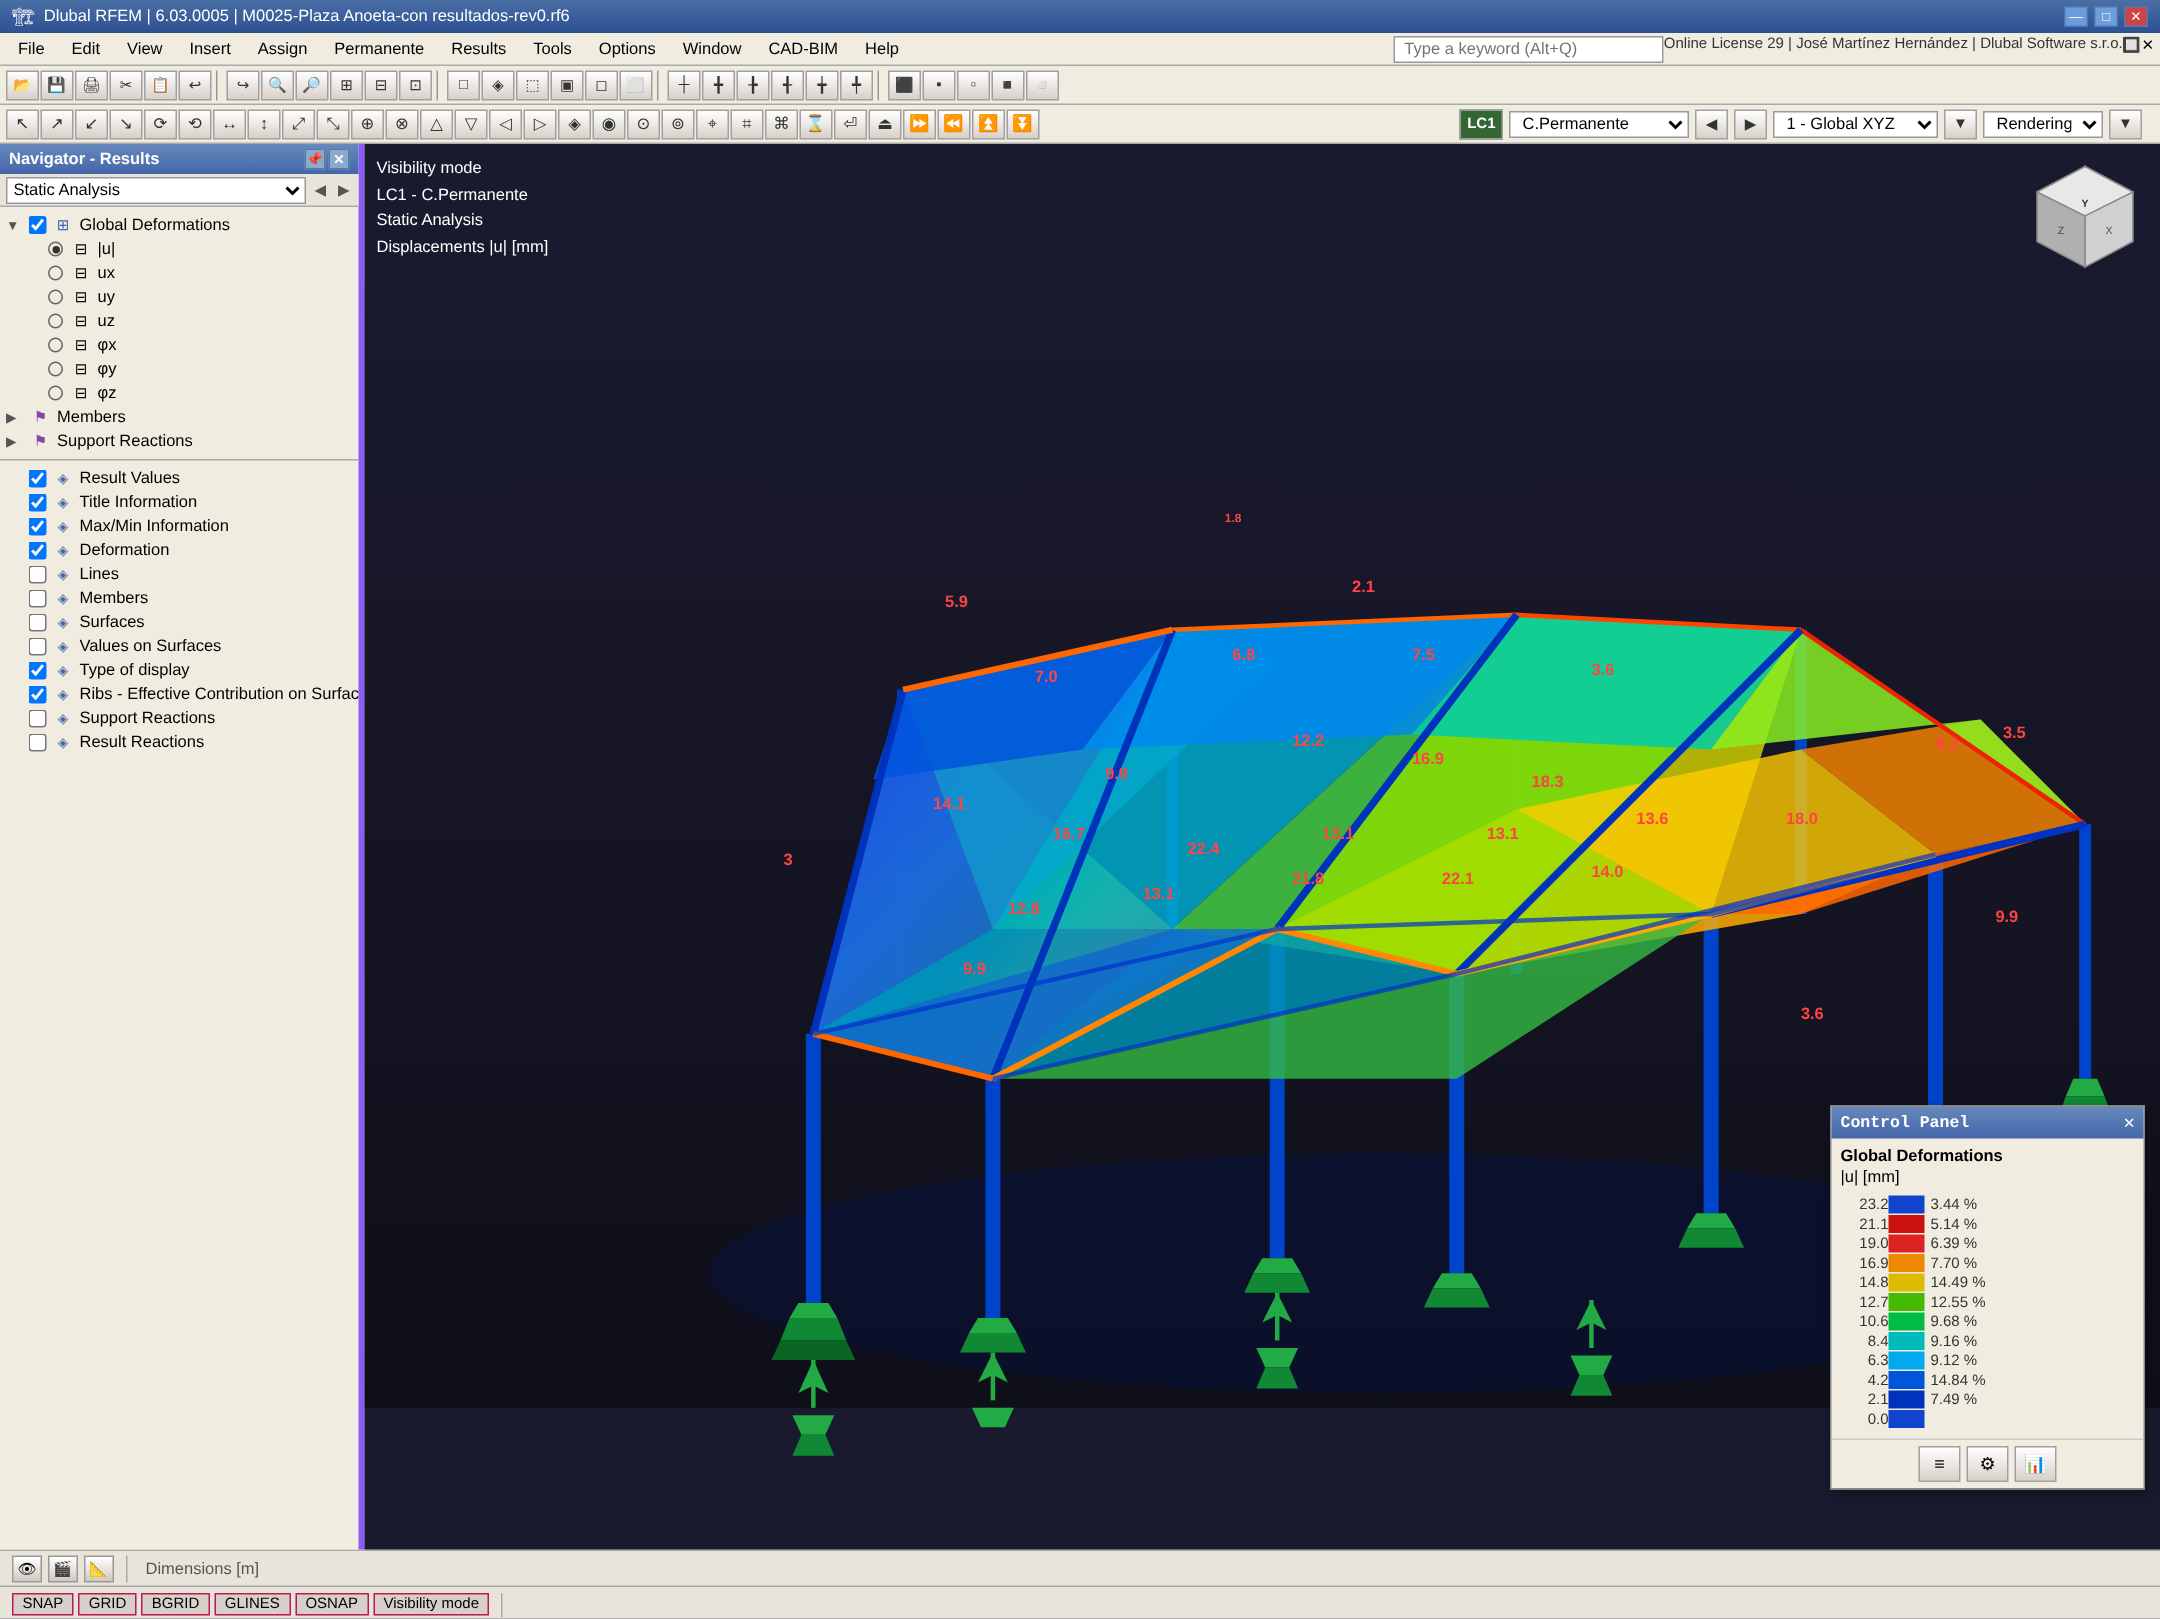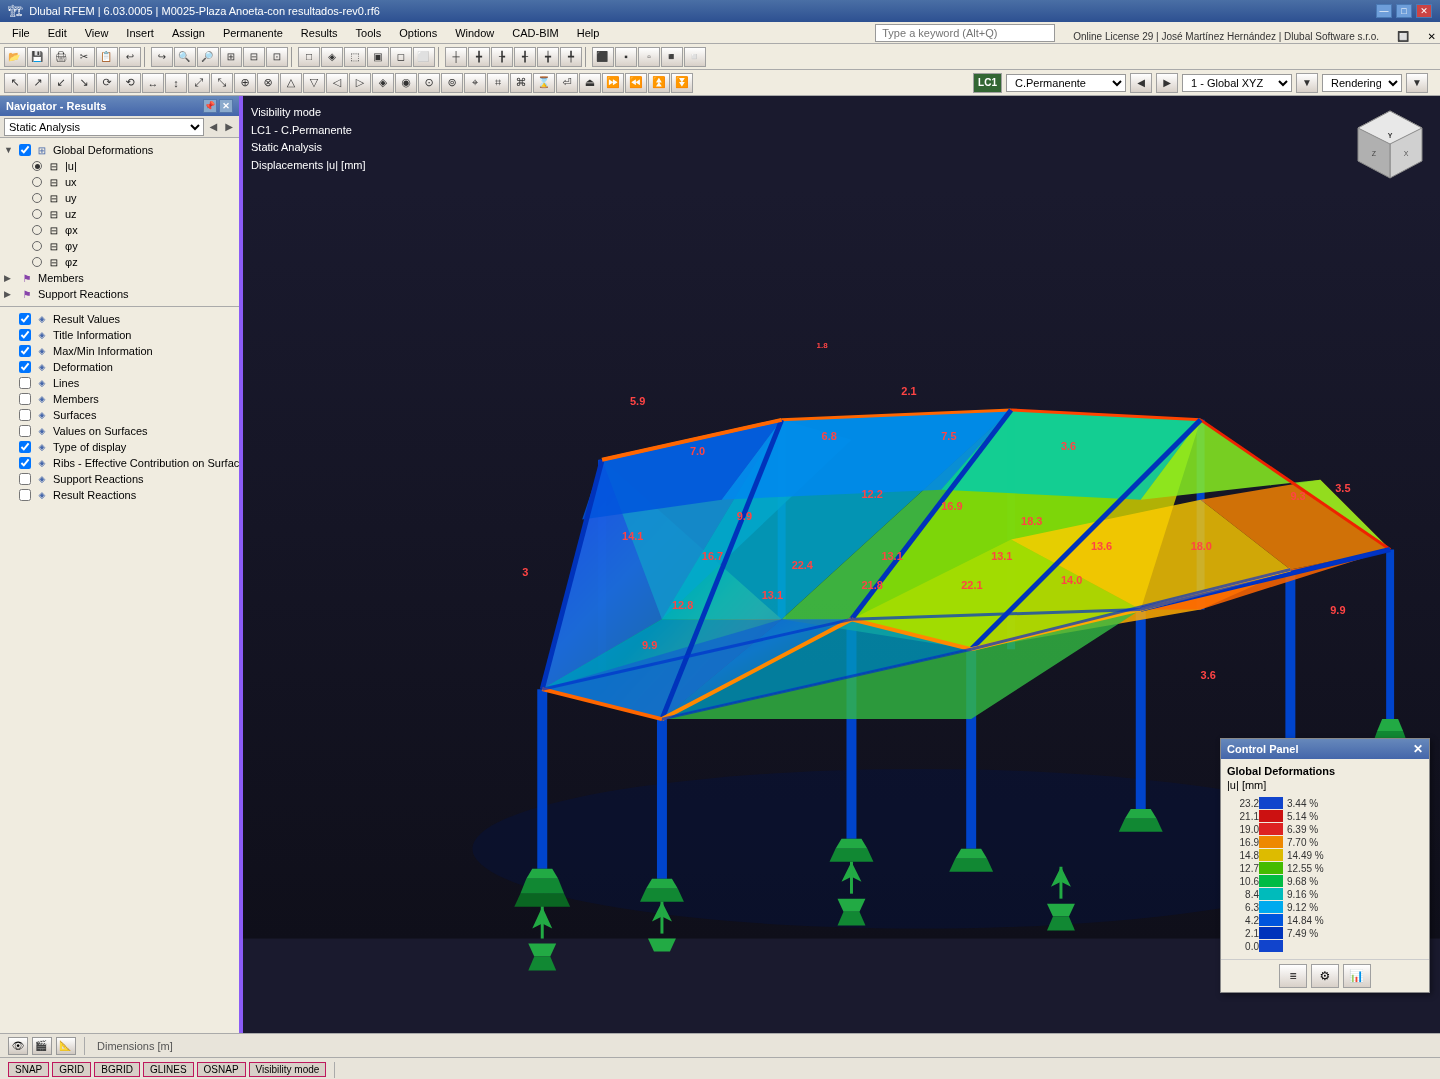--- a/index.html
+++ b/index.html
@@ -179,20 +179,21 @@
     }
     #cp-header {
       background: linear-gradient(to bottom, #6688bb, #4466aa);
       color: white;
       padding: 3px 6px;
       font-size: 11px;
       font-weight: bold;
       display: flex;
       justify-content: space-between;
       align-items: center;
+      font-family: Liberation Mono, monospace;
     }
     #cp-close { cursor: pointer; font-size: 12px; color: white; }
     #cp-content { padding: 6px; }
     #cp-title { font-weight: bold; font-size: 11px; margin-bottom: 2px; }
     #cp-subtitle { font-size: 11px; margin-bottom: 6px; }
 
     .legend-row {
       display: flex;
       align-items: center;
       margin-bottom: 1px;
@@ -268,21 +269,21 @@
       <div class="menu-item">Insert</div>
       <div class="menu-item">Assign</div>
       <div class="menu-item">Permanente</div>
       <div class="menu-item">Results</div>
       <div class="menu-item">Tools</div>
       <div class="menu-item">Options</div>
       <div class="menu-item">Window</div>
       <div class="menu-item">CAD-BIM</div>
       <div class="menu-item">Help</div>
     </div>
-  <div style="display:flex; align-items:flex-end; gap:18px; font-size:10px;">
+  <div style="display:flex; align-items:flex-start; gap:0; font-size:10px;">
     <input type="text" style="width: 180px; height: 18px; font-size: 11px; padding: 0px 6px; border: 1px solid rgb(153, 153, 153);" placeholder="Type a keyword (Alt+Q)">
     <span style="font-size:10px; color:#333; white-space:nowrap;">Online License 29 | José Martínez Hernández | Dlubal Software s.r.o.</span>
     <span style="font-size:10px; cursor:pointer;">🔲</span>
     <span style="font-size:10px; cursor:pointer;">✕</span>
   </div>
 </div>
 
 <div class="toolbar" id="tb1">
 
 <div class="tb-btn">📂</div>

